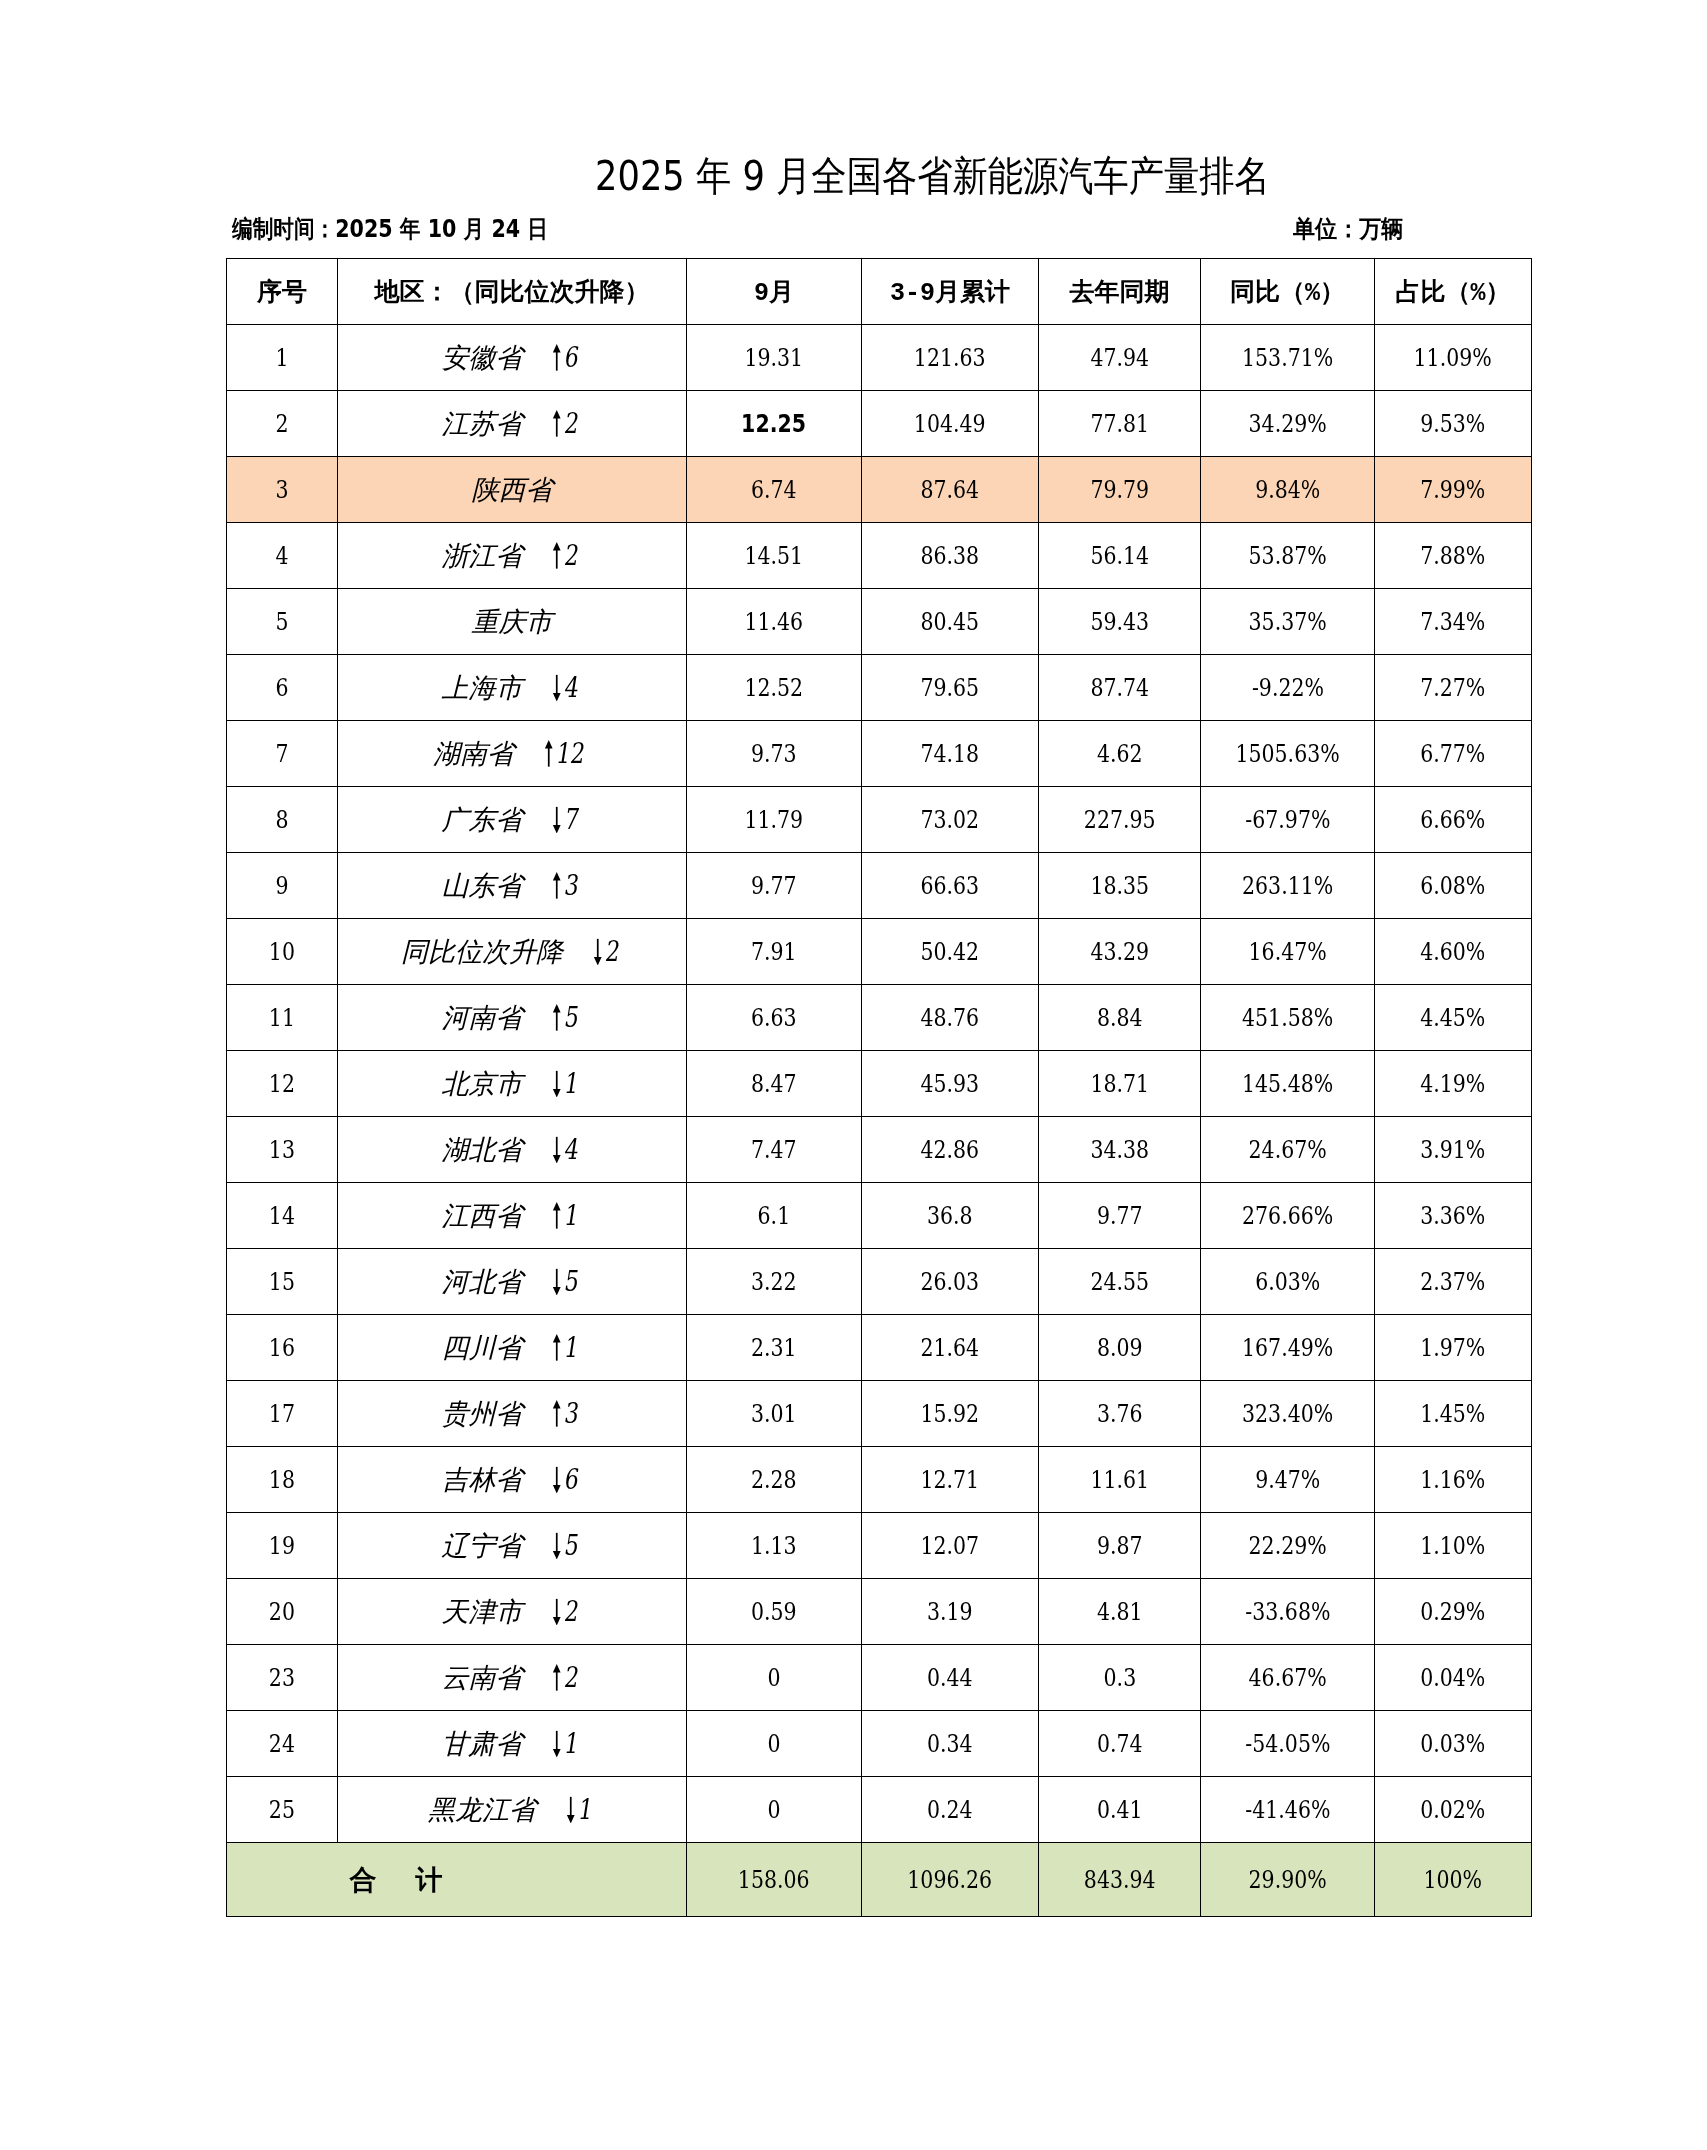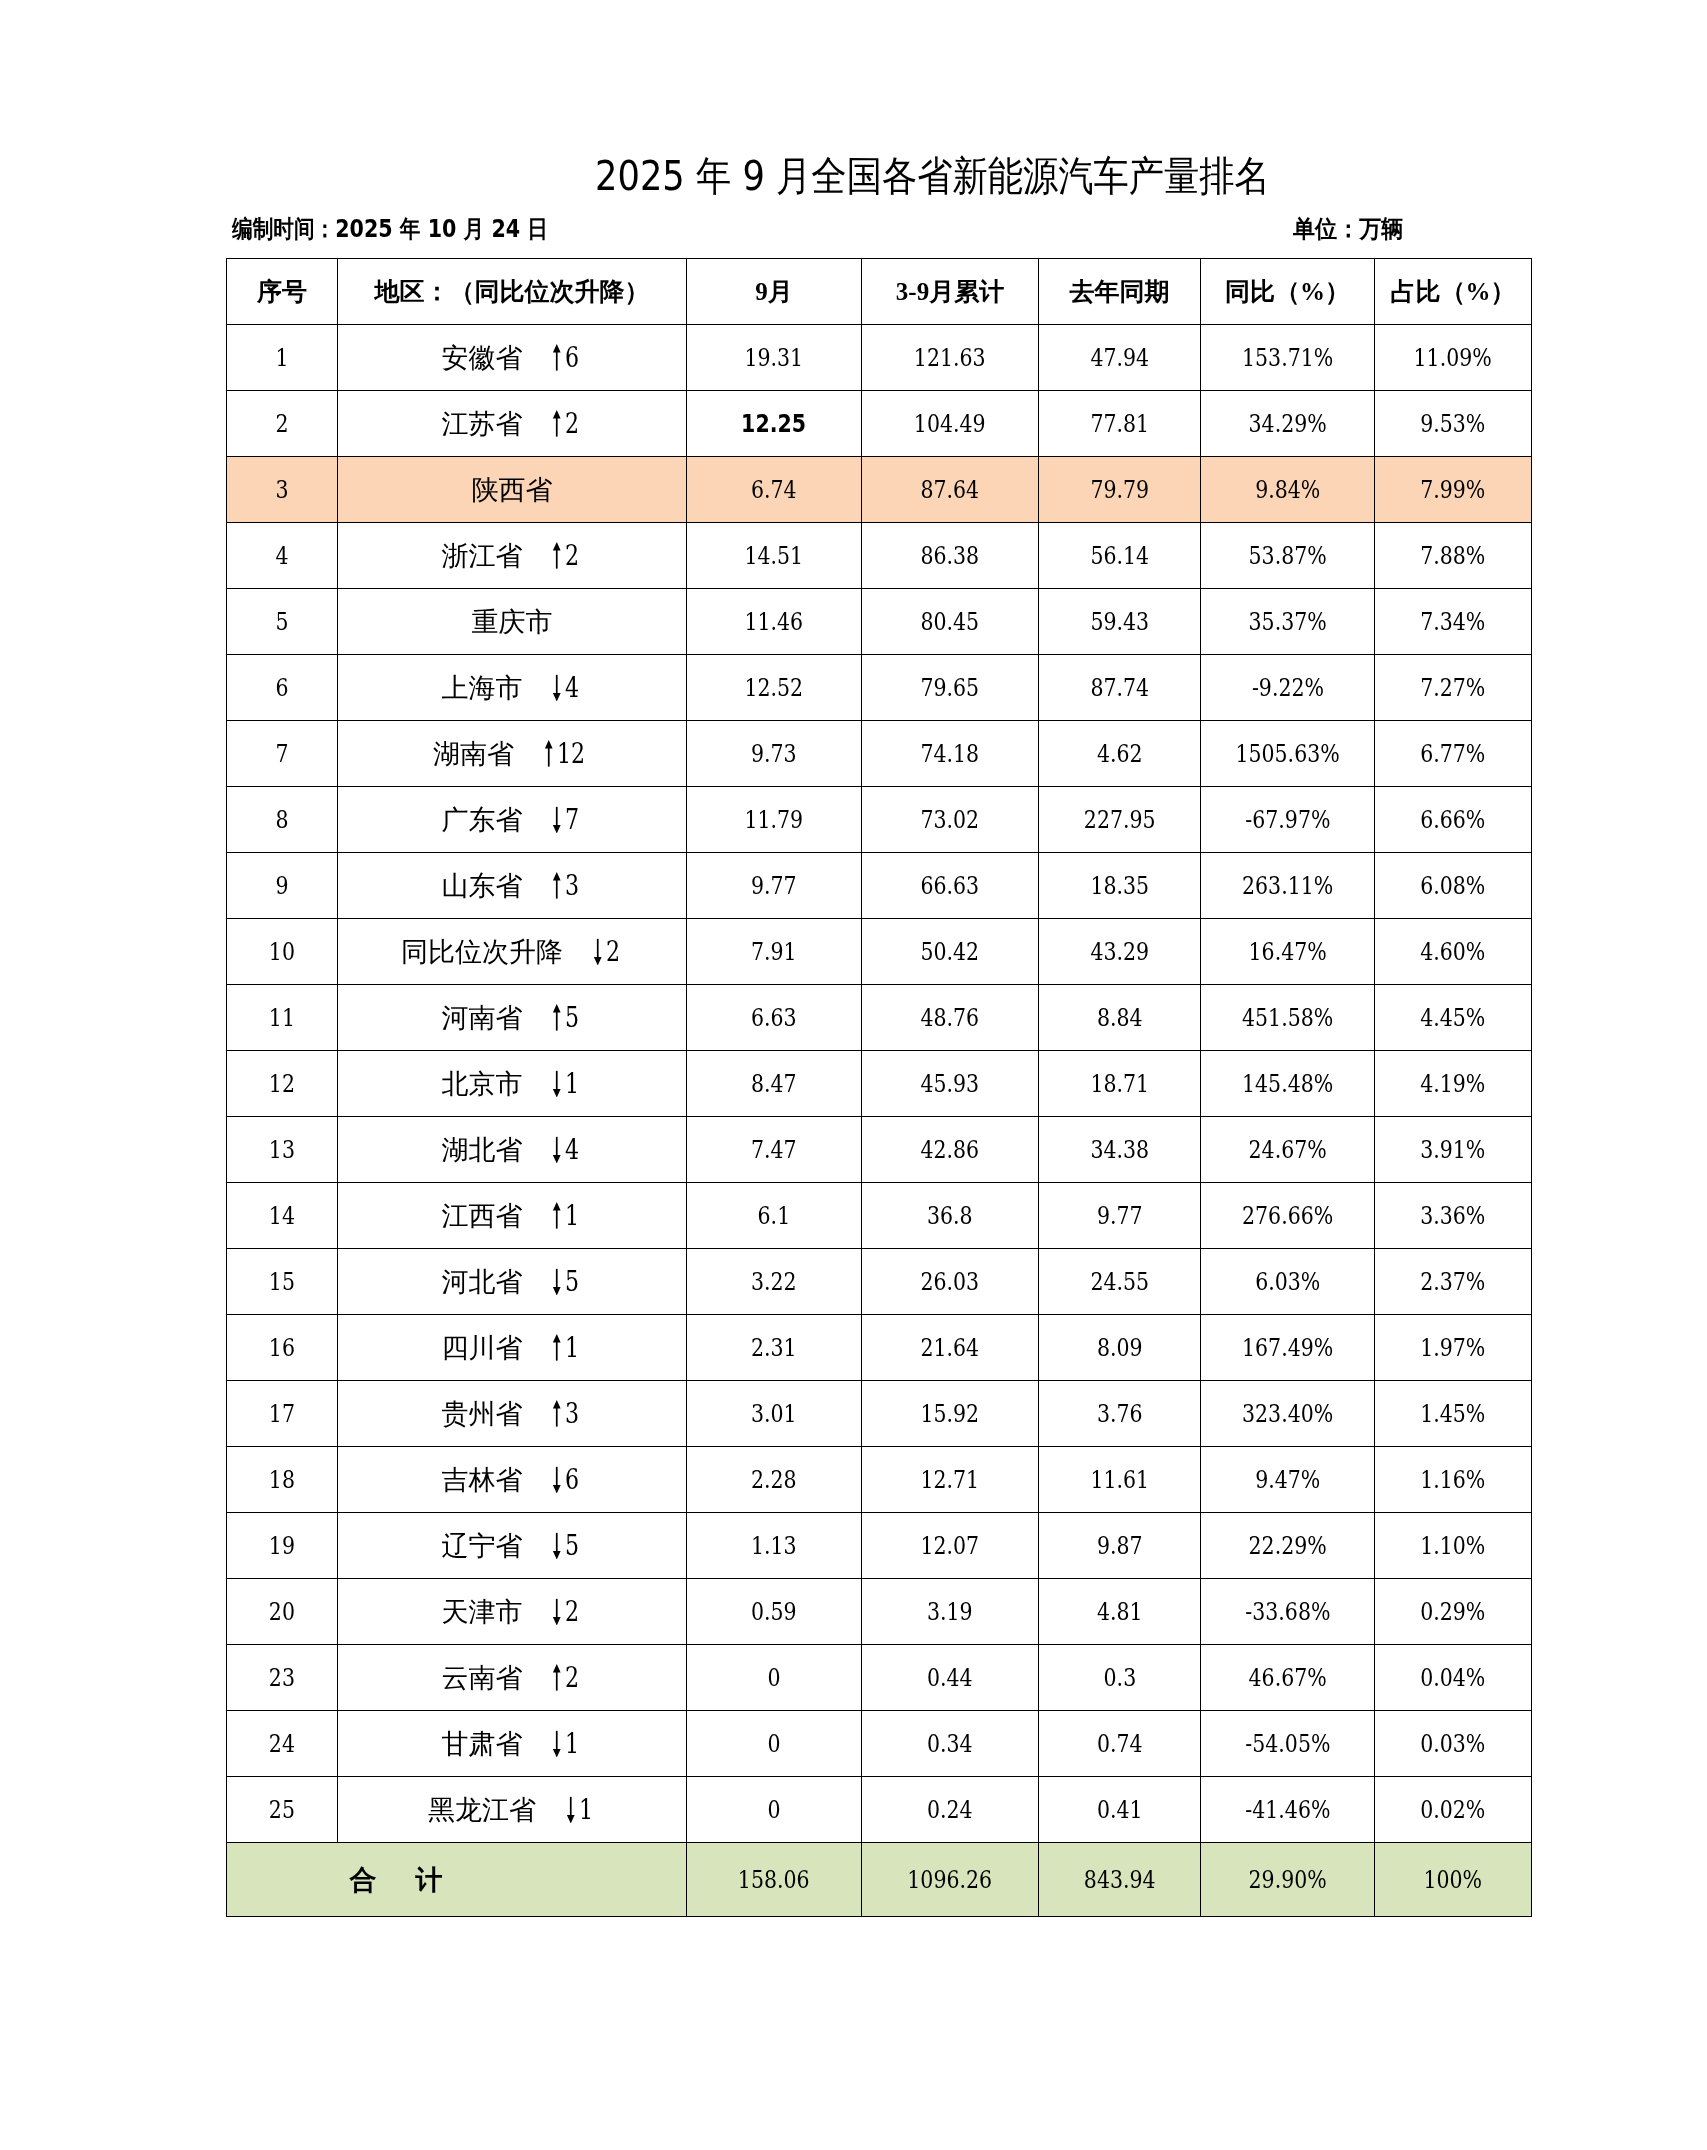--- a/index.html
+++ b/index.html
@@ -56,41 +56,42 @@
   table.rank-table td, table.rank-table th {
     border: 1.7px solid #000000;
     text-align: center;
     vertical-align: middle;
     padding: 0;
     overflow: hidden;
     white-space: nowrap;
   }
   table.rank-table tr.head-row th {
     height: 65px;
-    font-family: Liberation Serif, serif;
+    font-family: Liberation Mono, monospace;
     font-weight: bold;
     font-size: 25px;
   }
   table.rank-table tr.data-row td {
     height: 65px;
     font-family: "DejaVu Serif", "Liberation Serif", serif;
     font-size: 25px;
   }
   table.rank-table tr.data-row td.col-num span.num {
     display: inline-block;
     transform: scaleX(0.82);
   }
   table.rank-table tr.data-row td.col-region {
     font-family: "DejaVu Serif", "Liberation Serif", serif;
   }
   .region-wrap {
     display: inline-flex;
     align-items: center;
     justify-content: flex-end;
     gap: 0;
+    font-style: italic;
   }
   .region-name {
     display: inline-block;
     font-size: 27px;
   }
   .trend {
     display: inline-flex;
     align-items: center;
     margin-left: 30px;
     font-size: 27px;

